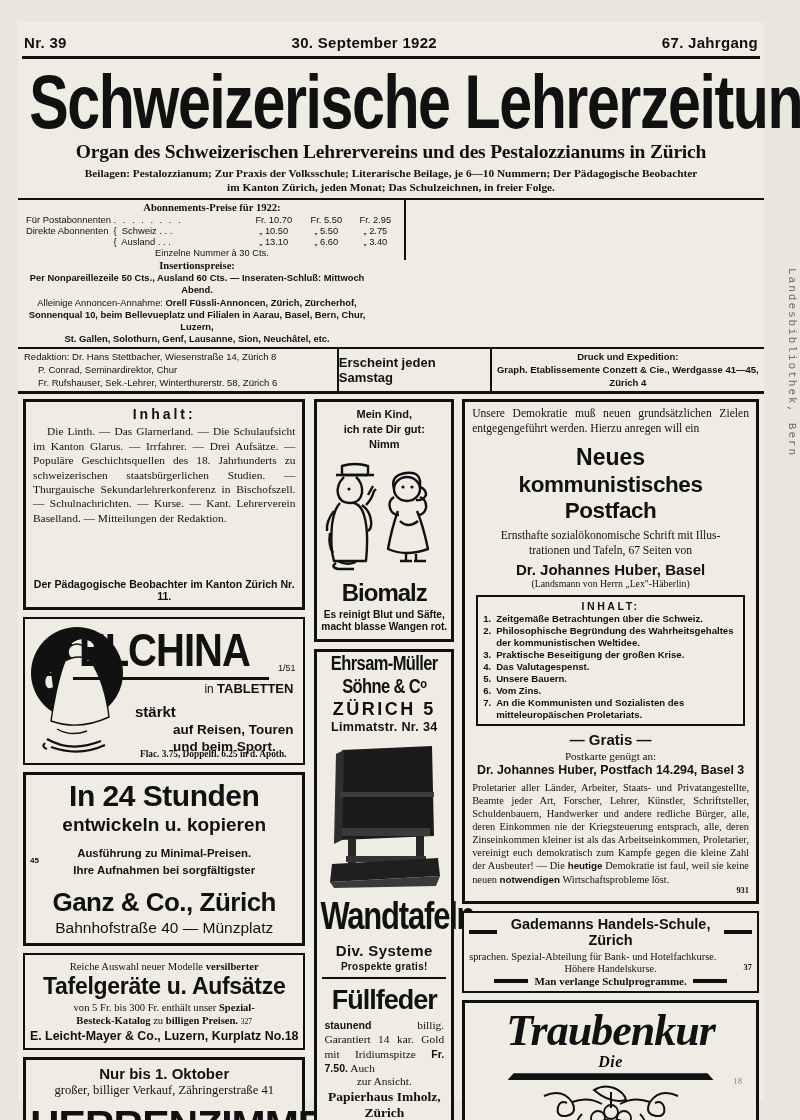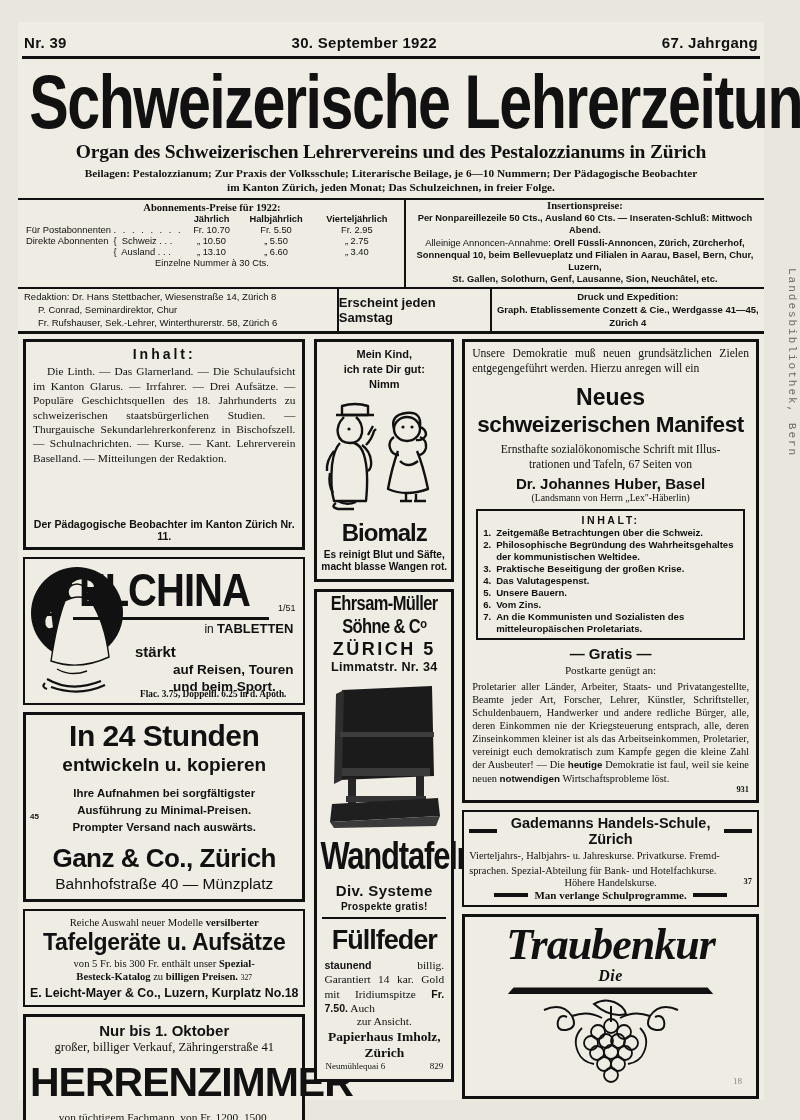--- a/index.html
+++ b/index.html
@@ -58,21 +58,21 @@
     white-space:nowrap;
   }
   .beilagen {
     text-align:center; font-size:11.3px; font-weight:bold;
     font-family:"Liberation Serif", serif;
     line-height:1.25; padding:3px 16px 4px 16px;
   }
 
   
   .band {
-    display:flex; border-top:2px solid #111; border-bottom:2px solid #111;
+    display:flex; border-top:2px solid #111; border-bottom:2px solid #111;flex-direction:column;
   }
   .band .col-l { width:52%; padding:2px 4px 2px 6px; border-right:2px solid #111; }
   .band .col-r { width:48%; padding:0 6px 2px 6px; }
   .band h4 {
     margin:0 0 1px 0; text-align:center;
     font-size:10.6px; font-weight:bold; font-family:"Liberation Serif", serif;
   }
   table.prices { width:100%; border-collapse:collapse; font-size:9.3px; font-family:"Liberation Sans", sans-serif; }
   table.prices th { font-size:9.3px; font-weight:bold; text-align:center; padding:0 2px; }
   table.prices td { padding:0 2px; white-space:nowrap; }
@@ -247,26 +247,20 @@
   <div class="beilagen">
     <div>Beilagen: Pestalozzianum; Zur Praxis der Volksschule; Literarische Beilage, je 6—10 Nummern; Der Pädagogische Beobachter</div>
     <div>im Kanton Zürich, jeden Monat; Das Schulzeichnen, in freier Folge.</div>
   </div>
 
   <div class="band">
     <div class="col-l">
       <h4>Abonnements-Preise für 1922:</h4>
       <table class="prices">
         <tbody>
-              <tr>
-          <th style="width:38%"></th>
-          <th>Jährlich</th>
-          <th>Halbjährlich</th>
-          <th>Vierteljährlich</th>
-        </tr>
         <tr>
           <td class="lab">
             <span>Für Postabonnenten</span>
             <span class="dots">. . . . . . . .</span>
           </td>
           <td class="num">Fr. 10.70</td>
           <td class="num">Fr. 5.50</td>
           <td class="num">Fr. 2.95</td>
         </tr>
         <tr>
@@ -358,23 +352,22 @@
       <div class="l3">auf Reisen, Touren</div>
       <div class="l4">und beim Sport.</div>
       <div class="l5">Flac. 3.75, Doppelfl. 6.25 in d. Apoth.</div>
     </div>
 
     <div class="box heavy ganz">
       <div class="h1">In 24 Stunden</div>
       <div class="h2">entwickeln u. kopieren</div>
       <div class="mid">
         <span class="sn">45</span>
+        <div>Ausführung zu Minimal-Preisen.</div>
         <div>Ihre Aufnahmen bei sorgfältigster</div>
-        <div>Ausführung zu Minimal-Preisen.</div>
-        <div>Prompter Versand nach auswärts.</div>
       </div>
       <div class="h3">Ganz &amp; Co., Zürich</div>
       <div class="h4">Bahnhofstraße 40   —   Münzplatz</div>
     </div>
 
     <div class="box tafel">
       <div class="t1">
         <span class="reg">Reiche Auswahl neuer Modelle </span><span>versilberter</span>
       </div>
       <div class="t2">Tafelgeräte u. Aufsätze</div>
@@ -483,55 +476,55 @@
     </div>
 
    </div>
 
    <div class="colC">
 
     <div class="box heavy">
       <div class="manifest">
         <div class="m1">Unsere Demokratie muß neuen grundsätzlichen Zielen entgegengeführt werden. Hierzu anregen will ein</div>
         <div class="m2">Neues</div>
-        <div class="m3">schweizerischen Manifest</div>
+        <div class="m3">kommunistisches Postfach</div>
         <div class="m4">Ernsthafte sozialökonomische Schrift mit Illus-</div>
         <div class="m4">trationen und Tafeln, 67 Seiten von</div>
         <div class="m5">Dr. Johannes Huber, Basel</div>
         <div class="m6">(Landsmann von Herrn „Lex"-Häberlin)</div>
 
         <div class="inh-box">
           <div class="ih">INHALT:</div>
           <ol>
             <li><span class="n">1.</span><span>Zeitgemäße Betrachtungen über die Schweiz.</span></li>
             <li><span class="n">2.</span><span>Philosophische Begründung des Wahrheitsgehaltes der kommunistischen Weltidee.</span></li>
             <li><span class="n">3.</span><span>Praktische Beseitigung der großen Krise.</span></li>
             <li><span class="n">4.</span><span>Das Valutagespenst.</span></li>
             <li><span class="n">5.</span><span>Unsere Bauern.</span></li>
             <li><span class="n">6.</span><span>Vom Zins.</span></li>
             <li><span class="n">7.</span><span>An die Kommunisten und Sozialisten des mitteleuropäischen Proletariats.</span></li>
           </ol>
         </div>
 
         <div class="gratis">— Gratis —</div>
         <div class="pk">Postkarte genügt an:</div>
+        <div class="pk2">Dr. Johannes Huber, Postfach 14.294, Basel 3</div>
         <div class="prol">
           <span>Proletarier aller Länder, Arbeiter, Staats- und Privatangestellte, Beamte jeder Art, Forscher, Lehrer, Künstler, Schriftsteller, Schuldenbauern, Handwerker und andere redliche Bürger, alle, deren Einkommen nie der Kriegsteuerung entsprach, alle, deren Zinseinkommen kleiner ist als das Arbeitseinkommen, Proletarier, vereinigt euch demokratisch zum Kampfe gegen die kleine Zahl der Ausbeuter! — Die </span><b>heutige</b><span> Demokratie ist faul, weil sie keine neuen </span><b>notwendigen</b><span> Wirtschaftsprobleme löst.</span>
         </div>
         <div class="sn">931</div>
       </div>
     </div>
 
     <div class="box gade">
       <div class="g1">
         <span class="bar"></span>
         <span>Gademanns Handels-Schule, Zürich</span>
         <span class="bar"></span>
       </div>
-      <div class="g2">Vierteljahrs-, Halbjahrs- u. Jahreskurse. Privatkurse. Fremd-</div>
       <div class="g2">sprachen. Spezial-Abteilung für Bank- und Hotelfachkurse.</div>
       <div class="g3">
         <span>Höhere Handelskurse.</span>
         <span class="sn">37</span>
       </div>
       <div class="g4">
         <span class="bar"></span>
         <span>Man verlange Schulprogramme.</span>
         <span class="bar"></span>
       </div>

